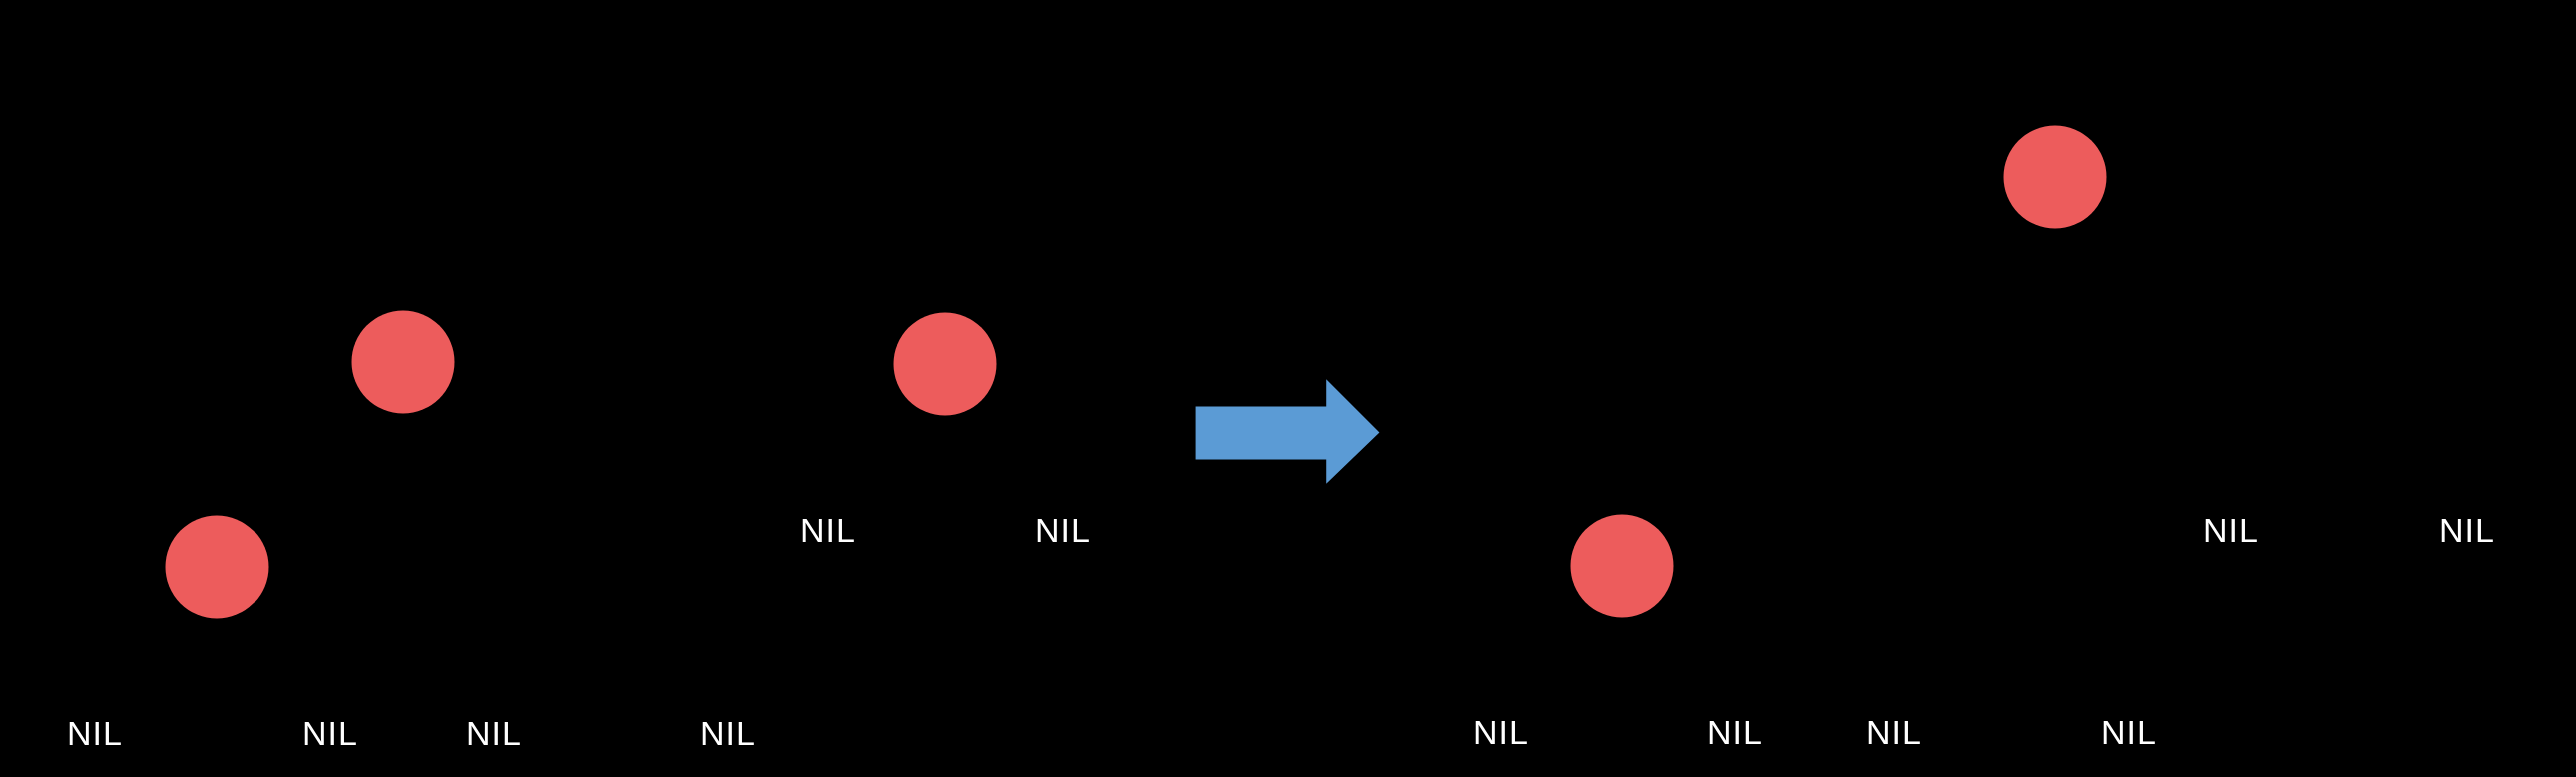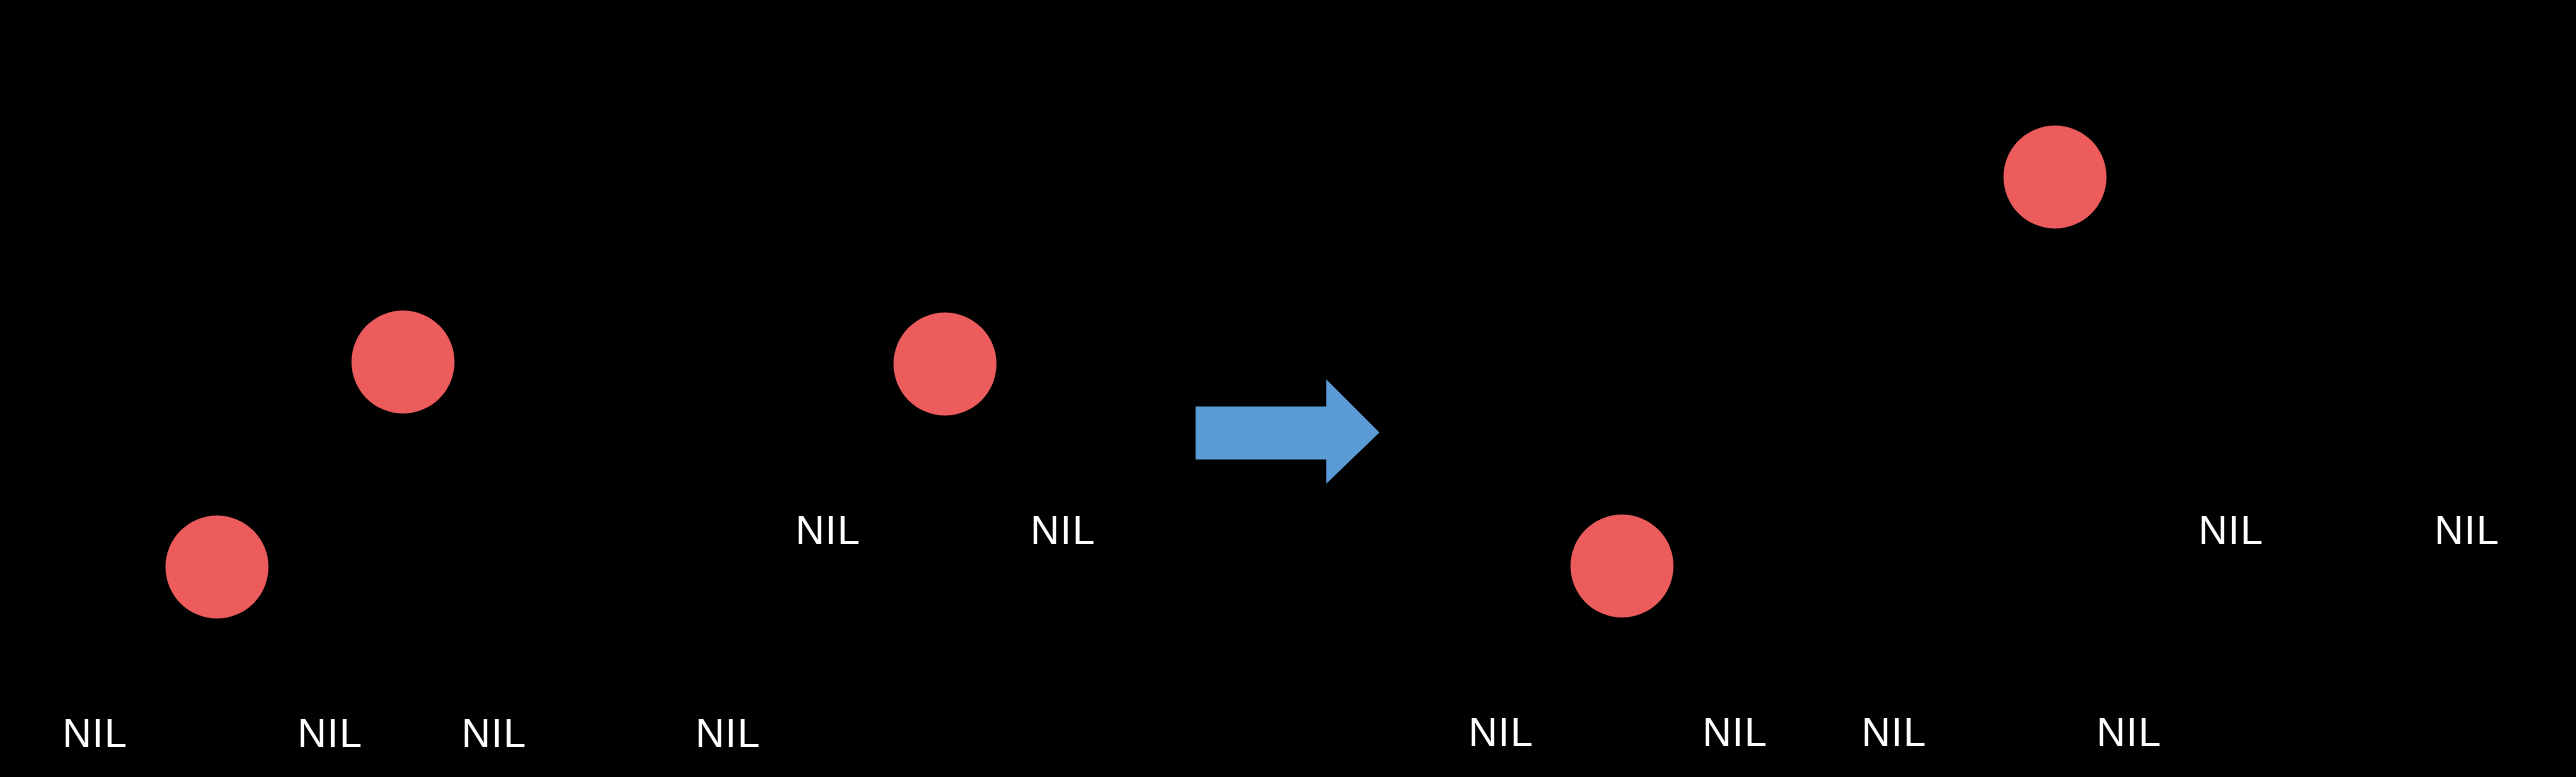--- a/index.html
+++ b/index.html
@@ -32,21 +32,21 @@
     width: 103px;
     height: 103px;
     border-radius: 50%;
     background: var(--node-color, #ED5C5C);
     transform: translate(-50%, -50%);
   }
   .nil-label {
     position: absolute;
     transform: translate(-50%, -50%);
     color: var(--nil-color, #fff);
-    font-size: 40px;
+    font-size: 34px;
     font-weight: 300;
     letter-spacing: 1px;
     white-space: nowrap;
     line-height: 1;
   }
   .arrow-svg {
     position: absolute;
     left: 0;
     top: 0;
     width: 2576px;

